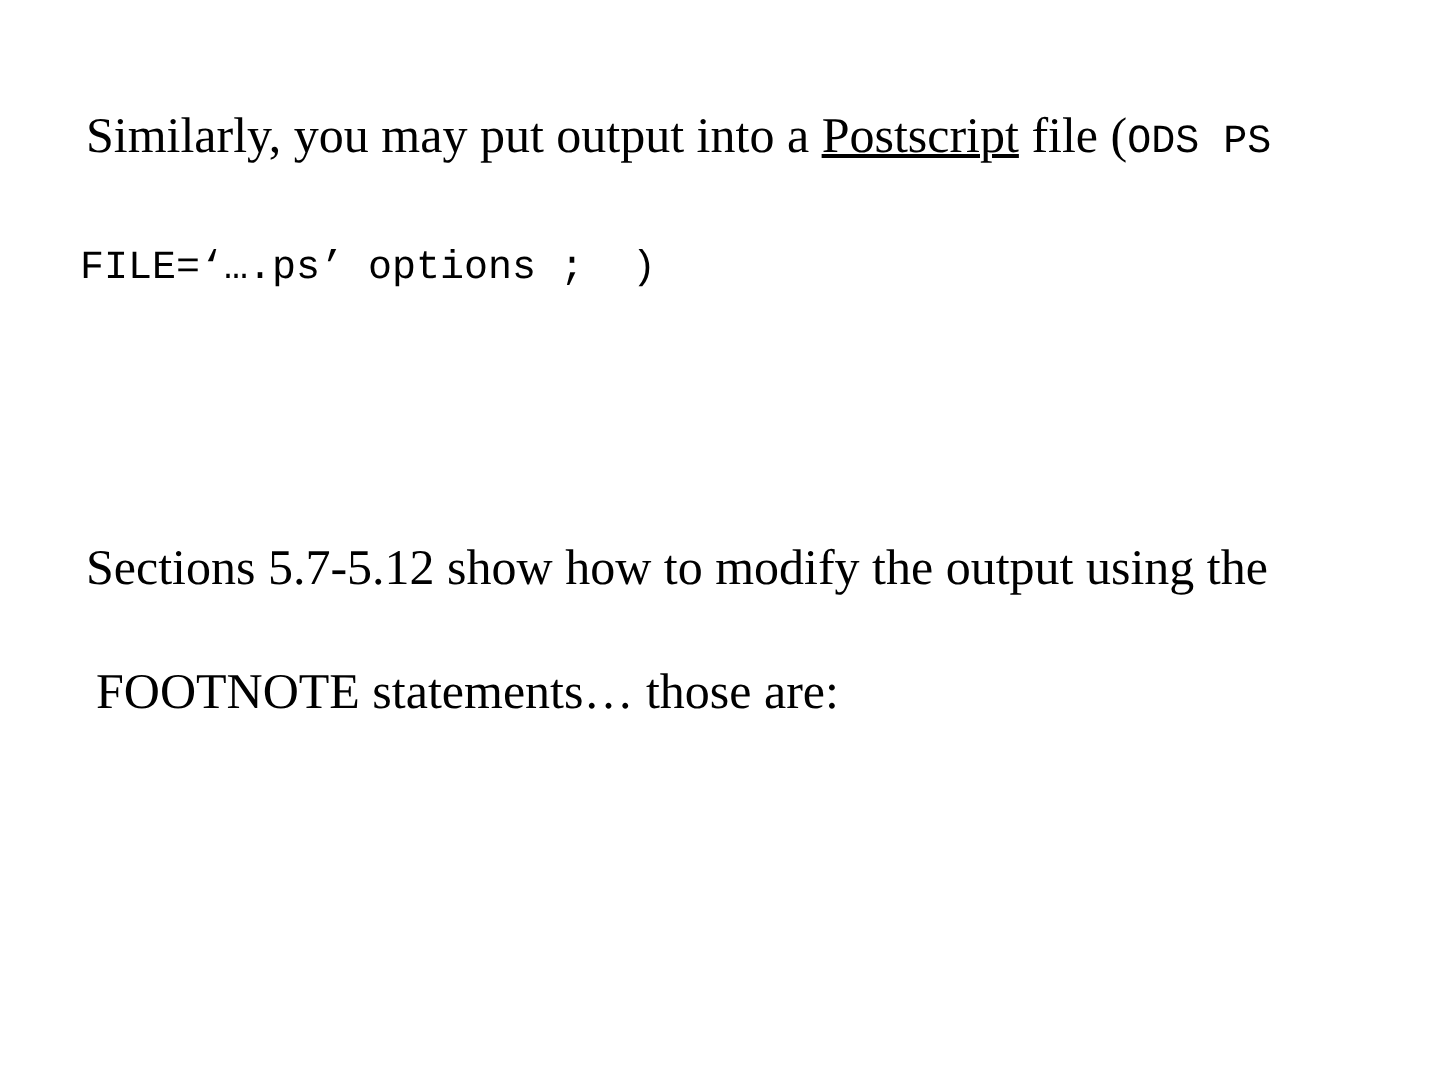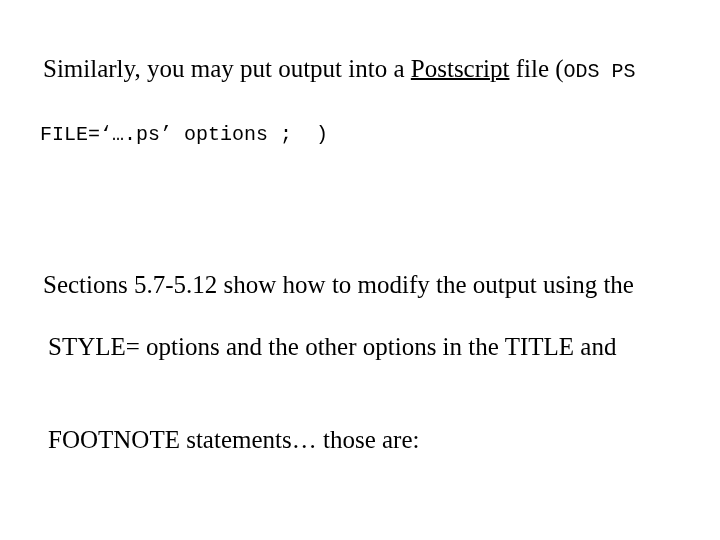--- a/index.html
+++ b/index.html
@@ -87,21 +87,20 @@
 
 <div class="slide">
 
   <div class="serif block-ps">
     <span>Similarly, you may put output into a </span><span class="u">Postscript</span><span> file </span><span class="paren-big">(</span><span class="code-inline">ODS PS</span>
     <span class="runover code-inline">FILE=‘….ps’ options ;  )</span>
   </div>
 
   <div class="serif block-sections">
     <span>Sections 5.7-5.12 show how to modify the output using the</span>
-    <span class="cont">STYLE= options and the other options in the TITLE and</span>
     <span class="cont">FOOTNOTE statements… those are:</span>
   </div>
 
   <div class="mono block-options">
 
     
 
     
 
     

